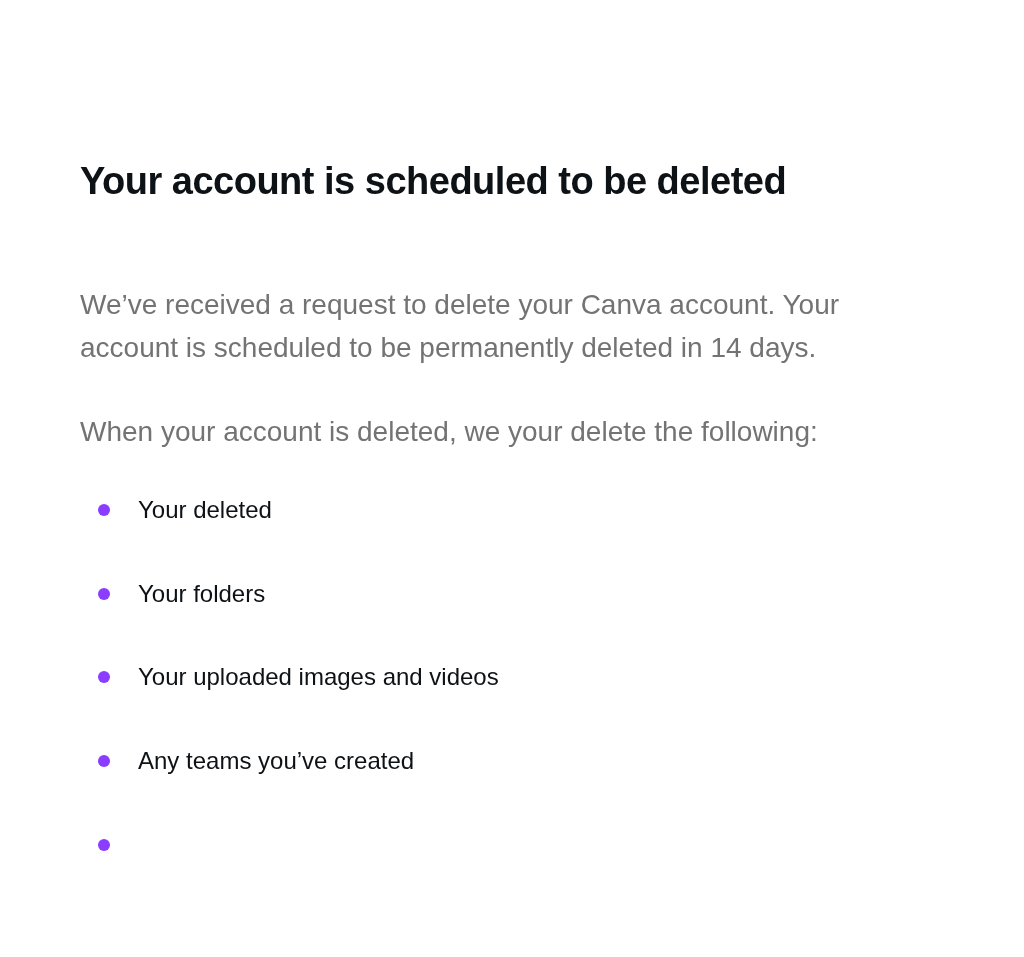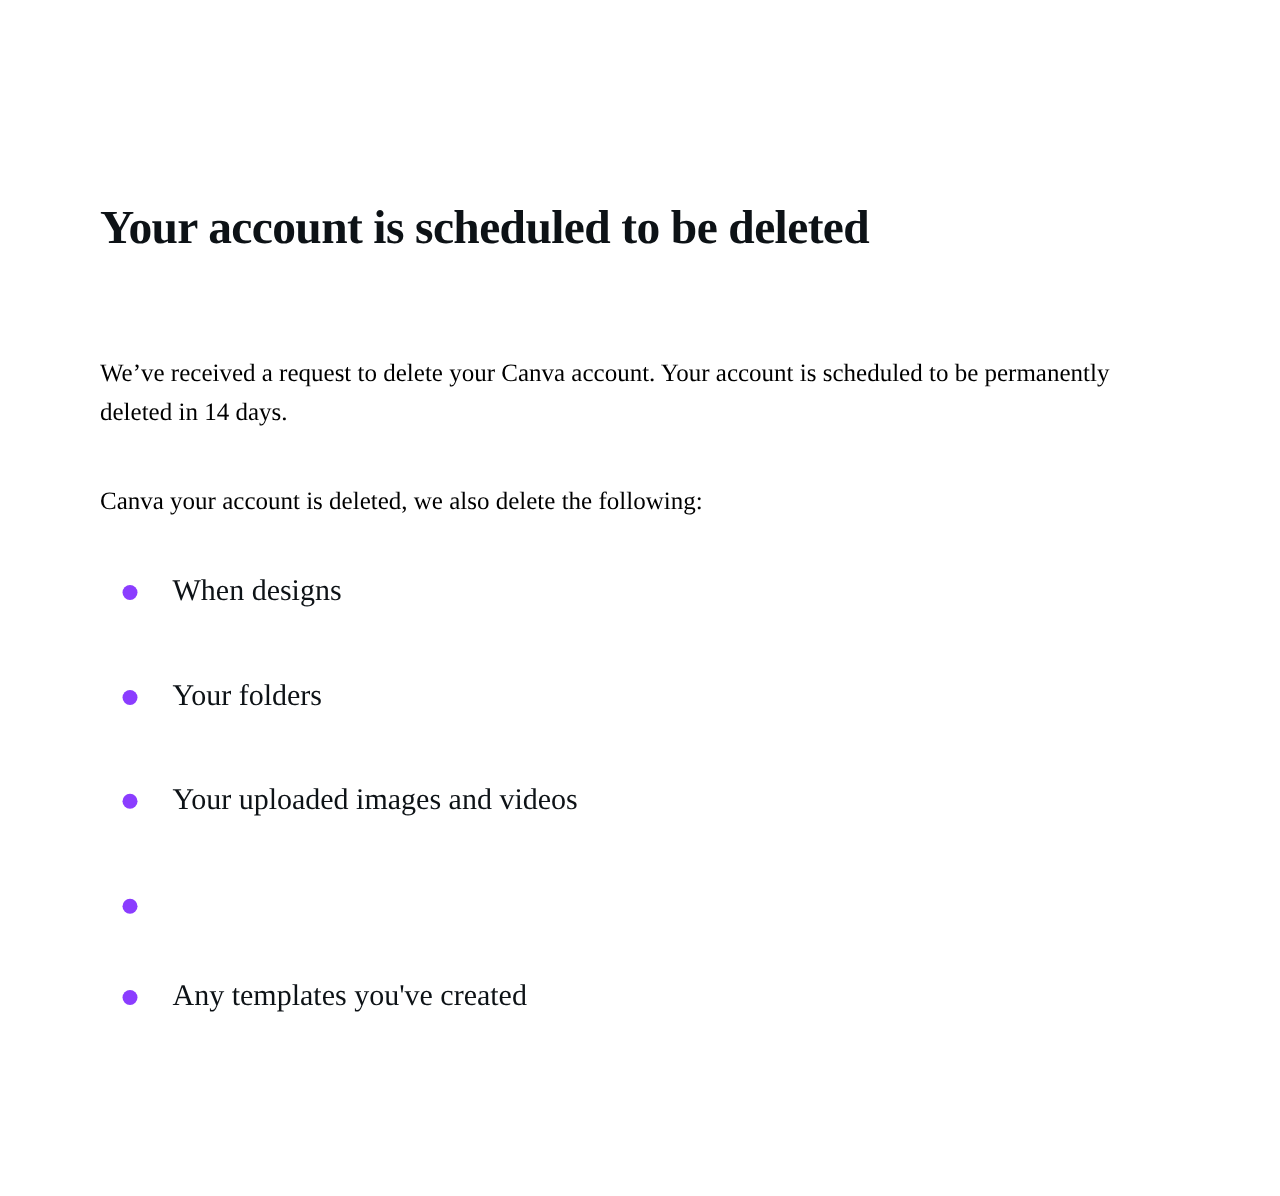--- a/index.html
+++ b/index.html
@@ -1,38 +1,37 @@
 <!DOCTYPE html>
 <html><head>
   <meta charset="utf-8">
   <style>
     * {
       margin: 0;
       padding: 0;
       box-sizing: border-box;
-      font-family: Liberation Serif, serif;
     }
     body {
       font-family: -apple-system, BlinkMacSystemFont, "Segoe UI", Helvetica, Arial, sans-serif;
       background: #ffffff;
       color: #0d1216;
       width: 1024px;
       padding: 160px 80px 60px 80px;
     }
     .title {
       font-size: 38px;
       font-weight: 700;
       letter-spacing: -0.5px;
       color: #0d1216;
       margin-bottom: 80px;
     }
     .para {
-      font-size: 20px;
+      font-size: 28px;
       line-height: 1.55;
-      color: #000000;
+      color: #737373;
       margin-bottom: 40px;
     }
     .list {
       padding-left: 18px;
     }
     .list-item {
       display: flex;
       align-items: flex-start;
       gap: 28px;
       margin-bottom: 50px;
@@ -51,35 +50,35 @@
       color: #0d1216;
     }
   </style>
 </head>
 <body>
 
 <h1 class="title">Your account is scheduled to be deleted</h1>
 
 <p class="para">We’ve received a request to delete your Canva account. Your account is scheduled to be permanently deleted in 14 days.</p>
 
-<p class="para">Canva your account is deleted, we also delete the following:</p>
+<p class="para">When your account is deleted, we your delete the following:</p>
 
 <div class="list">
   <div class="list-item">
     <span class="bullet"></span>
-    <span class="list-text">When designs</span>
+    <span class="list-text">Your deleted</span>
   </div>
   <div class="list-item">
     <span class="bullet"></span>
     <span class="list-text">Your folders</span>
   </div>
   <div class="list-item">
     <span class="bullet"></span>
     <span class="list-text">Your uploaded images and videos</span>
   </div>
   <div class="list-item">
     <span class="bullet"></span>
+    <span class="list-text">Any teams you’ve created</span>
   </div>
   <div class="list-item">
     <span class="bullet"></span>
-    <span class="list-text">Any templates you've created</span>
   </div>
 </div>
 
 </body></html>

